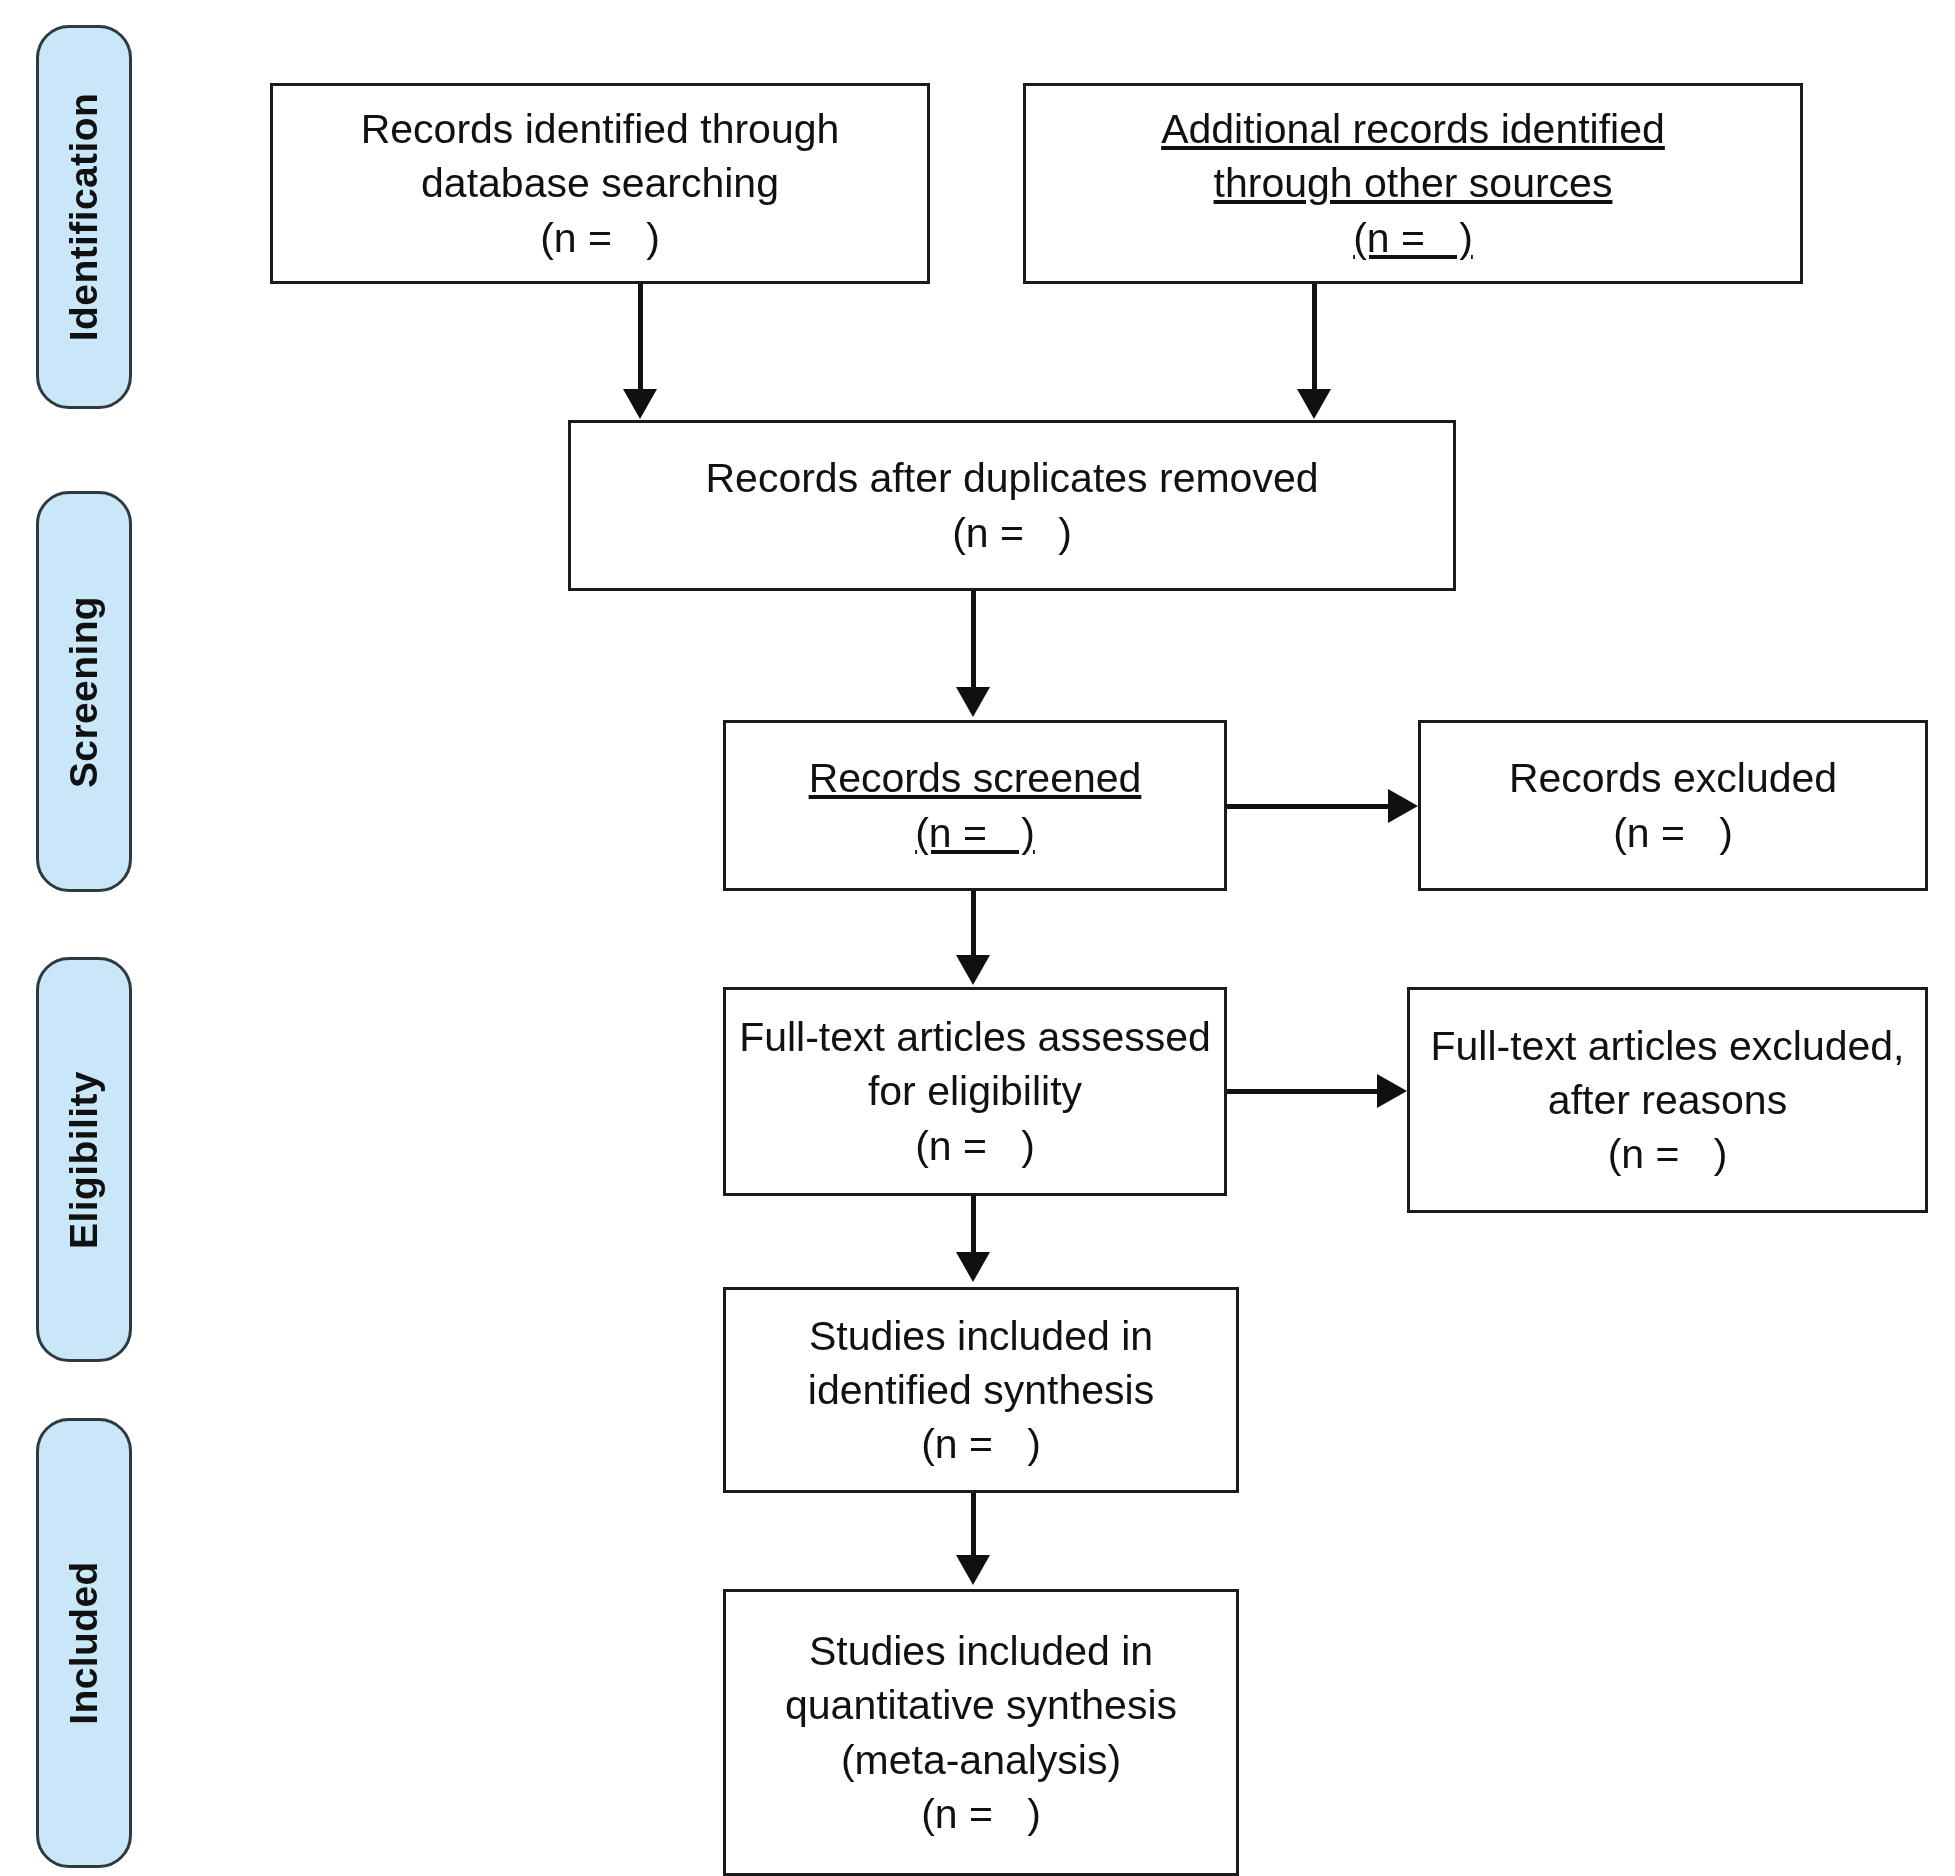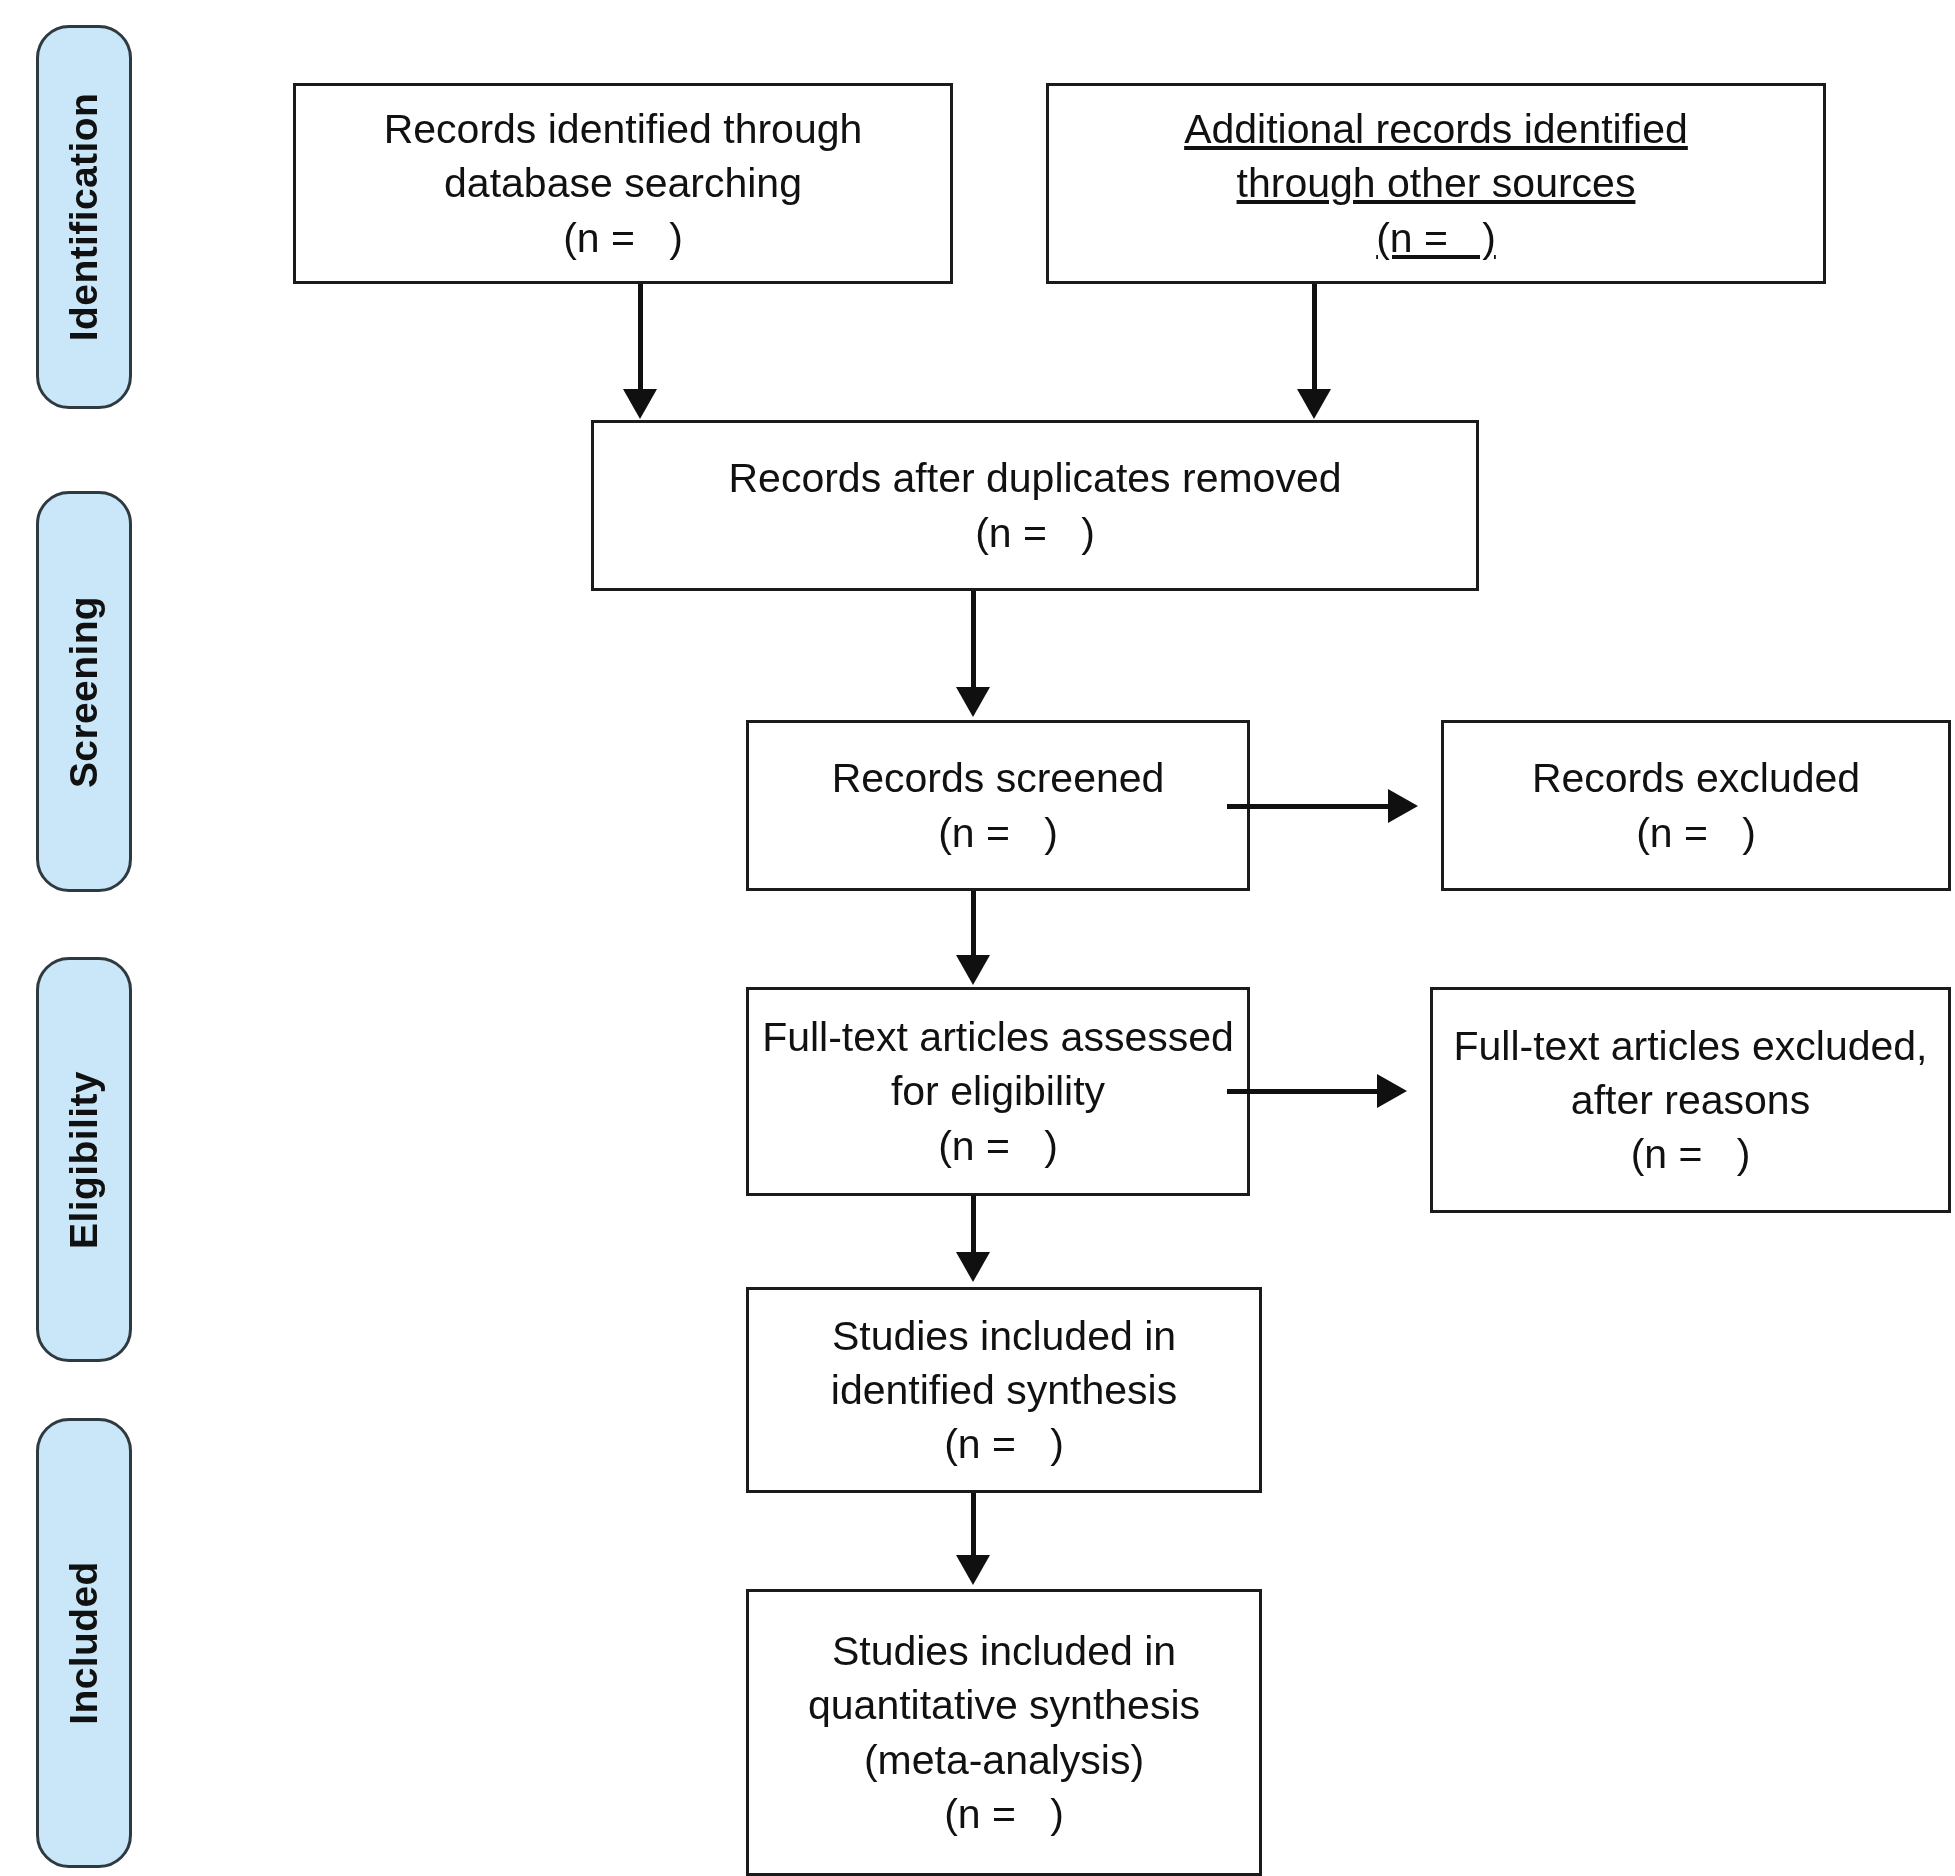--- a/index.html
+++ b/index.html
@@ -46,21 +46,20 @@
     box-sizing: border-box;
     display: flex;
     flex-direction: column;
     align-items: center;
     justify-content: center;
     text-align: center;
     color: #111111;
     font-size: 41px;
     line-height: 1.32;
     padding: 4.5px 10.5px;
-    margin-left: 23px;
   }
   .flow-box .line {
     display: block;
     white-space: pre;
   }
 
   
   .v-line {
     position: absolute;
     width: 4.5px;
@@ -128,21 +127,21 @@
   <div class="arrow-down" style="left:1297px; top:389px;"></div>
 
   <div class="flow-box" style="left:568px; top:420px; width:888px; height:171px;">
     <span class="line">Records after duplicates removed</span>
     <span class="line">(n =   )</span>
   </div>
 
   <div class="v-line" style="left:971px; top:591px; height:99px;"></div>
   <div class="arrow-down" style="left:956px; top:687px;"></div>
 
-  <div class="flow-box" style="left:723px; top:720px; width:504px; height:171px;">
+  <div class="flow-box" style="left:723px; top:720px; width:504px; height:171px;text-decoration:underline;">
     <span class="line">Records screened</span>
     <span class="line">(n =   )</span>
   </div>
 
   <div class="flow-box" style="left:1418px; top:720px; width:510px; height:171px;">
     <span class="line">Records excluded</span>
     <span class="line">(n =   )</span>
   </div>
 
   <div class="h-line" style="left:1227px; top:804px; width:165px;"></div>

